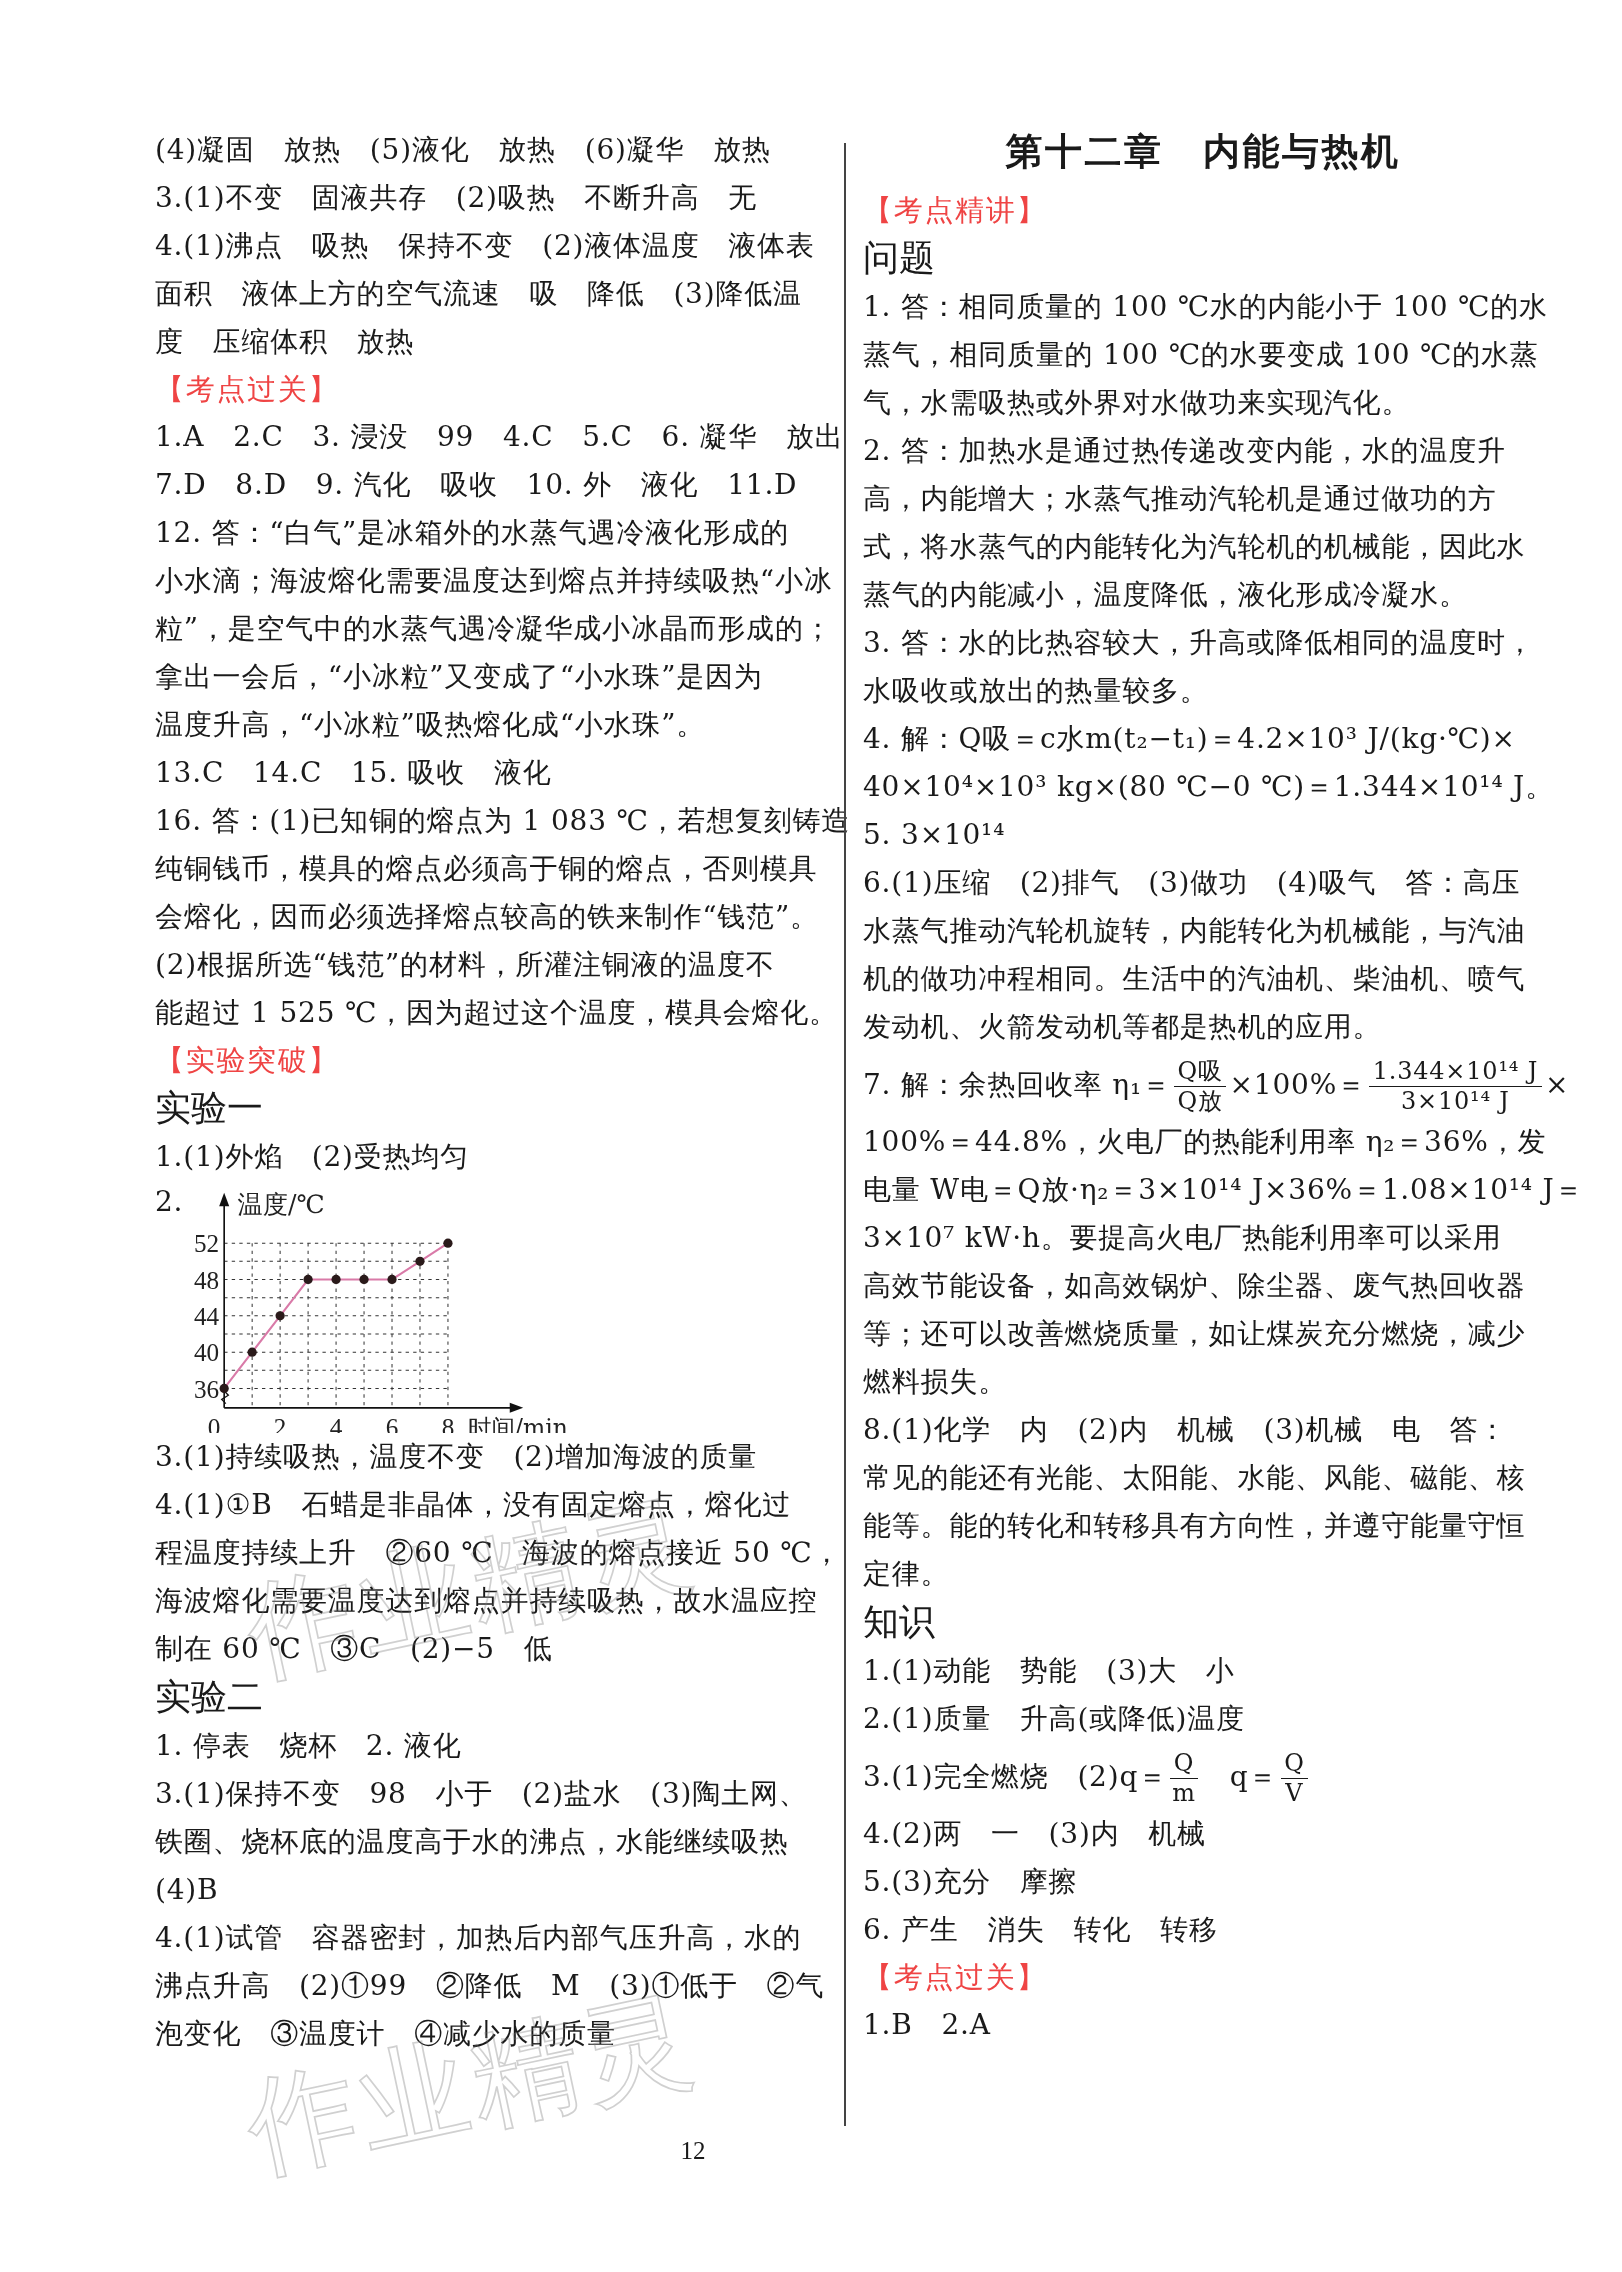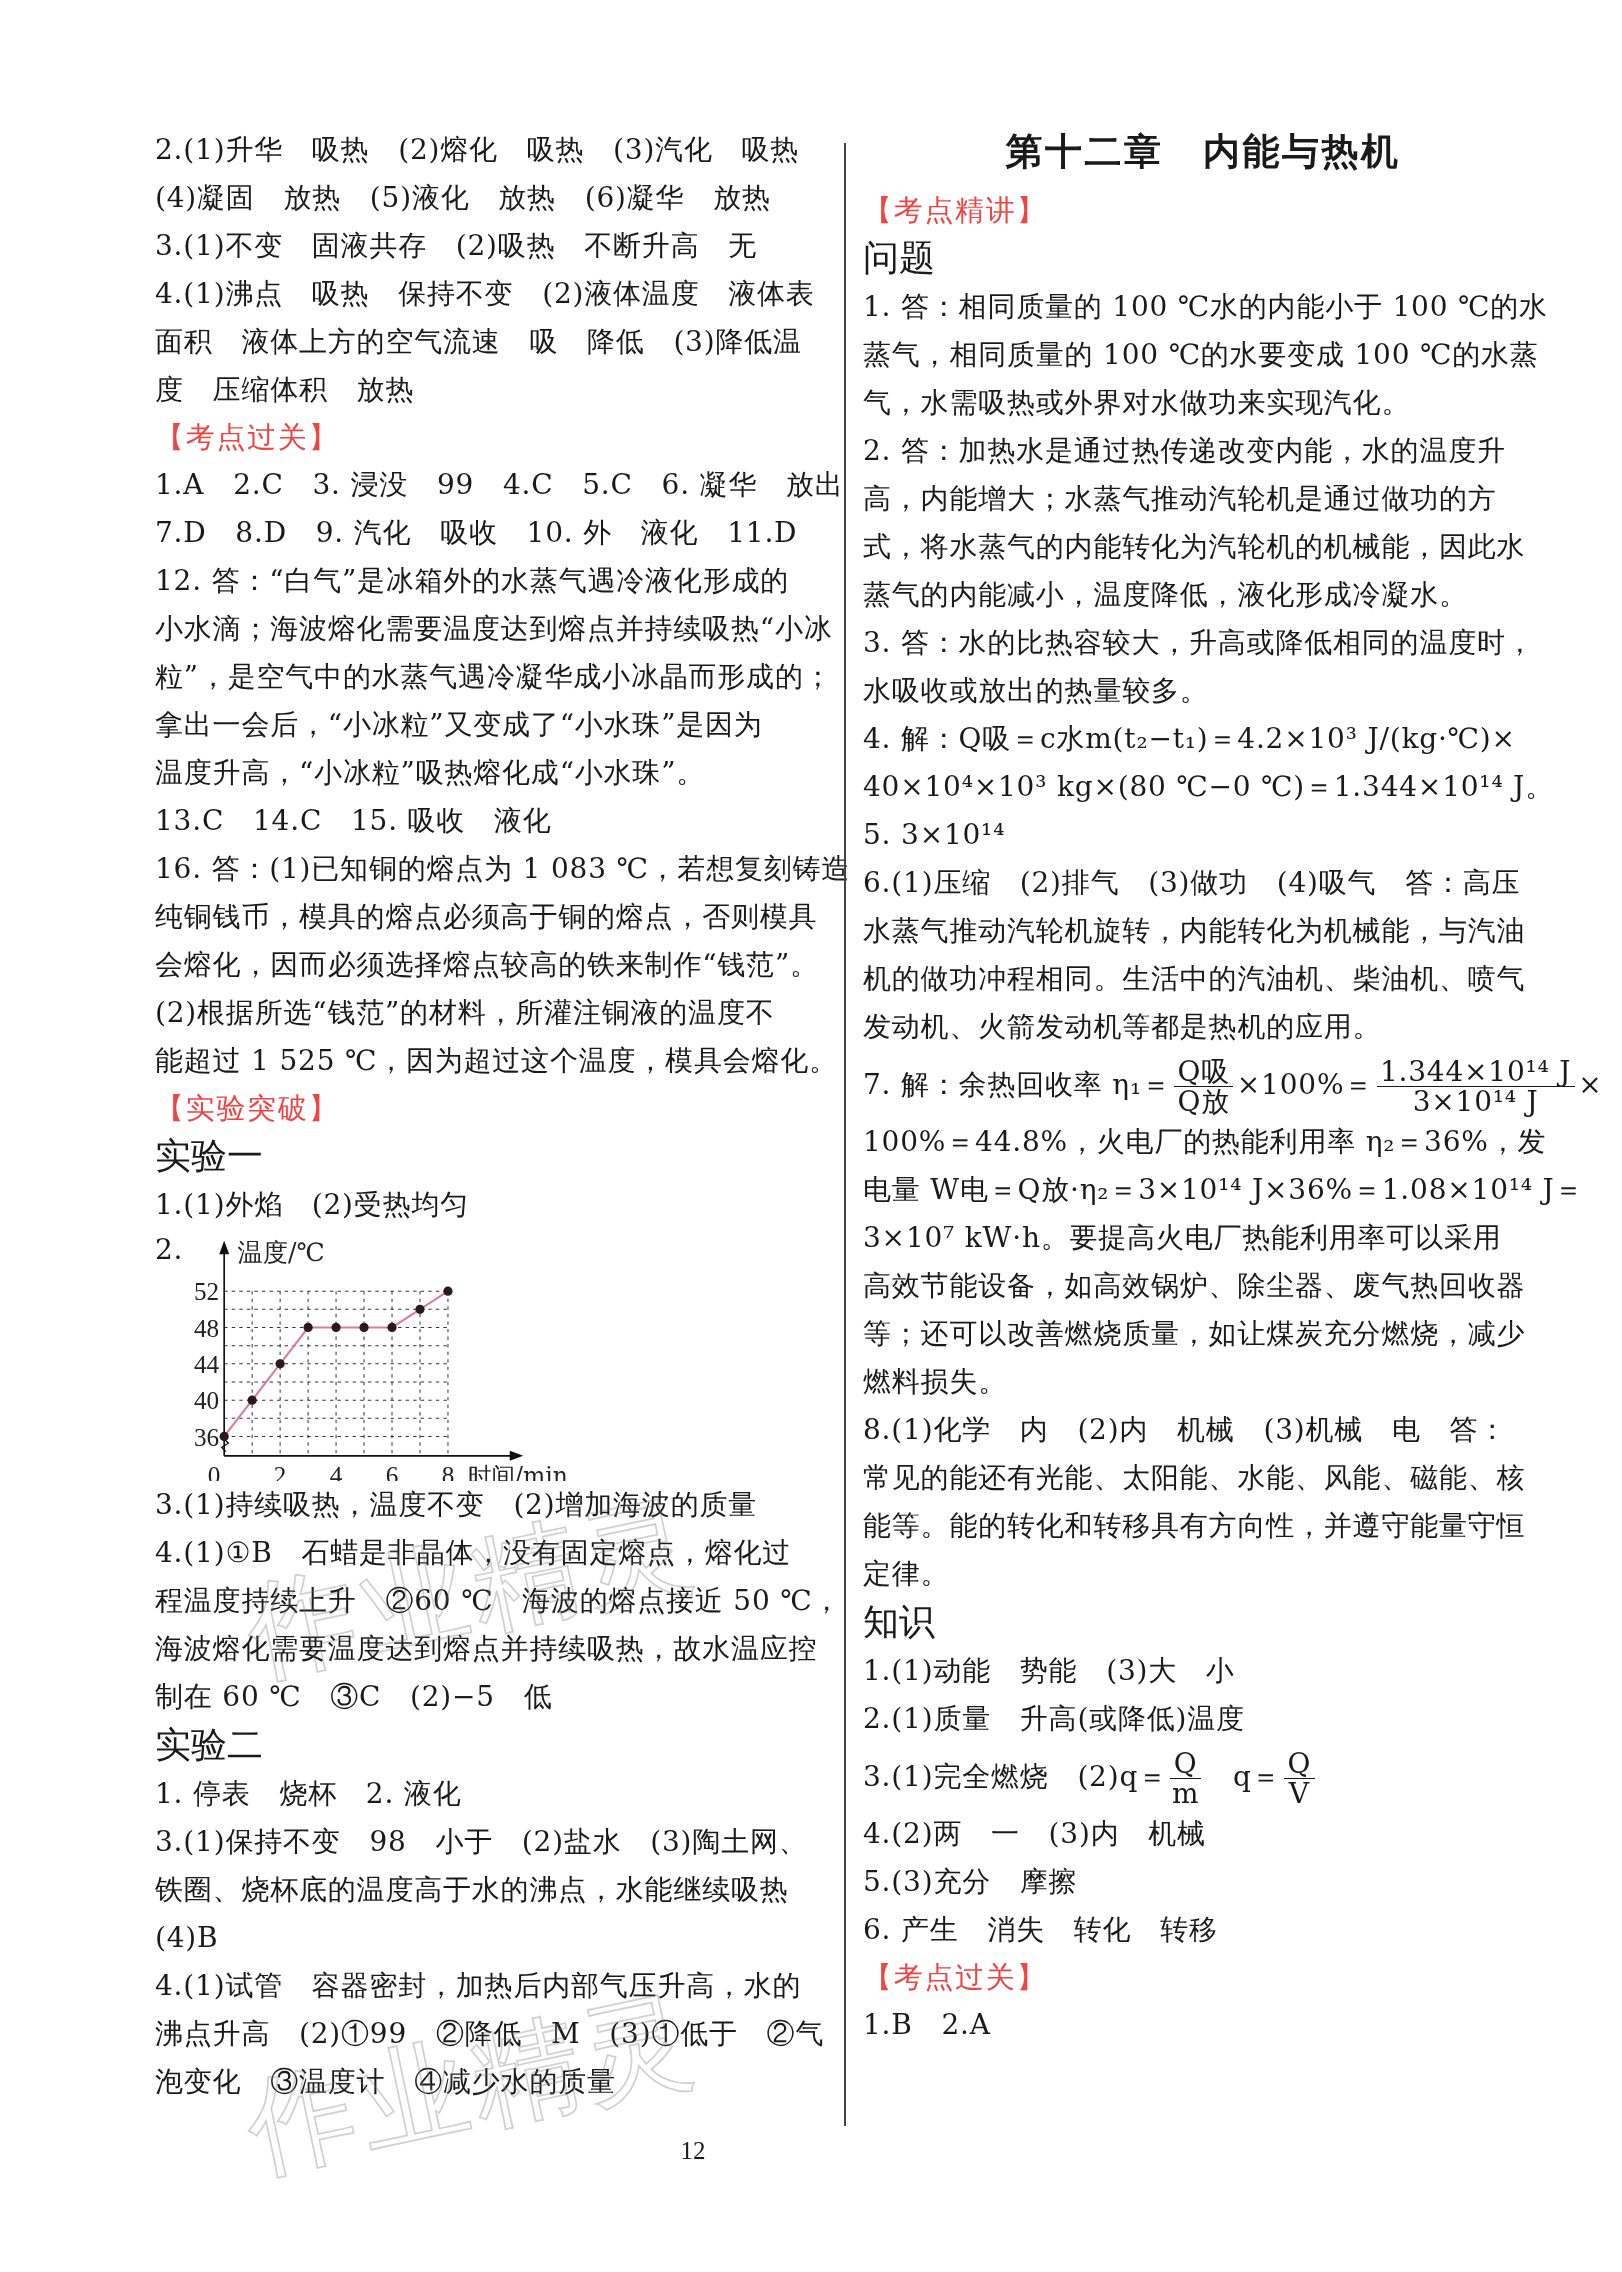--- a/index.html
+++ b/index.html
@@ -9,33 +9,32 @@
   .col.left { left:155px; width:683px; }
   .col.right { left:863px; width:680px; }
   .divider { position:absolute; left:844px; top:143px; width:1.7px; height:1983px; background:#444; }
   .line { font-size:28px; line-height:48px; white-space:nowrap; letter-spacing:0.8px; }
   .section-tag { font-family:"DejaVu Sans",sans-serif; font-size:29px; color:#ef4444; line-height:47px; letter-spacing:1.7px; }
   .subhead { font-family:Liberation Serif, serif; font-size:36px; line-height:49px; }
   .chapter-title { font-family:"DejaVu Sans",sans-serif; font-weight:bold; font-size:37px; text-align:center; line-height:71px; letter-spacing:2.5px; }
   .page-number { position:absolute; top:2137px; left:0; width:1386px; text-align:center; font-size:25px; font-family:"Liberation Serif",serif; }
   .chart-wrap { position:relative; height:252px; }
   .chart-wrap svg { position:absolute; left:0; top:0; }
-  .frac { display:inline-block; vertical-align:middle; text-align:center; font-size:28px; line-height:29px; margin:0 3.4px; }
+  .frac { display:inline-block; vertical-align:middle; text-align:center; font-size:24px; line-height:29px; margin:0 3.4px; }
   .frac span { display:block; }
   .frac .num { border-bottom:1.7px solid #1a1a1a; padding:0 3.4px; }
   .tall { line-height:67px; }
   .watermark { position:absolute; font-family:"DejaVu Sans",sans-serif; font-size:109px; color:transparent;
                -webkit-text-stroke:1.7px rgba(120,120,120,0.35); transform:rotate(-12deg); letter-spacing:5px; pointer-events:none; }
 </style>
 </head>
 <body>
 
 <div class="col left">
   <div id="left-top">
-      <div class="line">2.(1)升华　吸热　(2)熔化　吸热　(3)汽化　吸热</div>
       <div class="line">(4)凝固　放热　(5)液化　放热　(6)凝华　放热</div>
       <div class="line">3.(1)不变　固液共存　(2)吸热　不断升高　无</div>
       <div class="line">4.(1)沸点　吸热　保持不变　(2)液体温度　液体表</div>
       <div class="line">面积　液体上方的空气流速　吸　降低　(3)降低温</div>
       <div class="line">度　压缩体积　放热</div>
     </div>
   <div class="section-tag">【考点过关】</div>
   <div id="left-guoguan">
       <div class="line">1.A　2.C　3. 浸没　99　4.C　5.C　6. 凝华　放出</div>
       <div class="line">7.D　8.D　9. 汽化　吸收　10. 外　液化　11.D</div>

